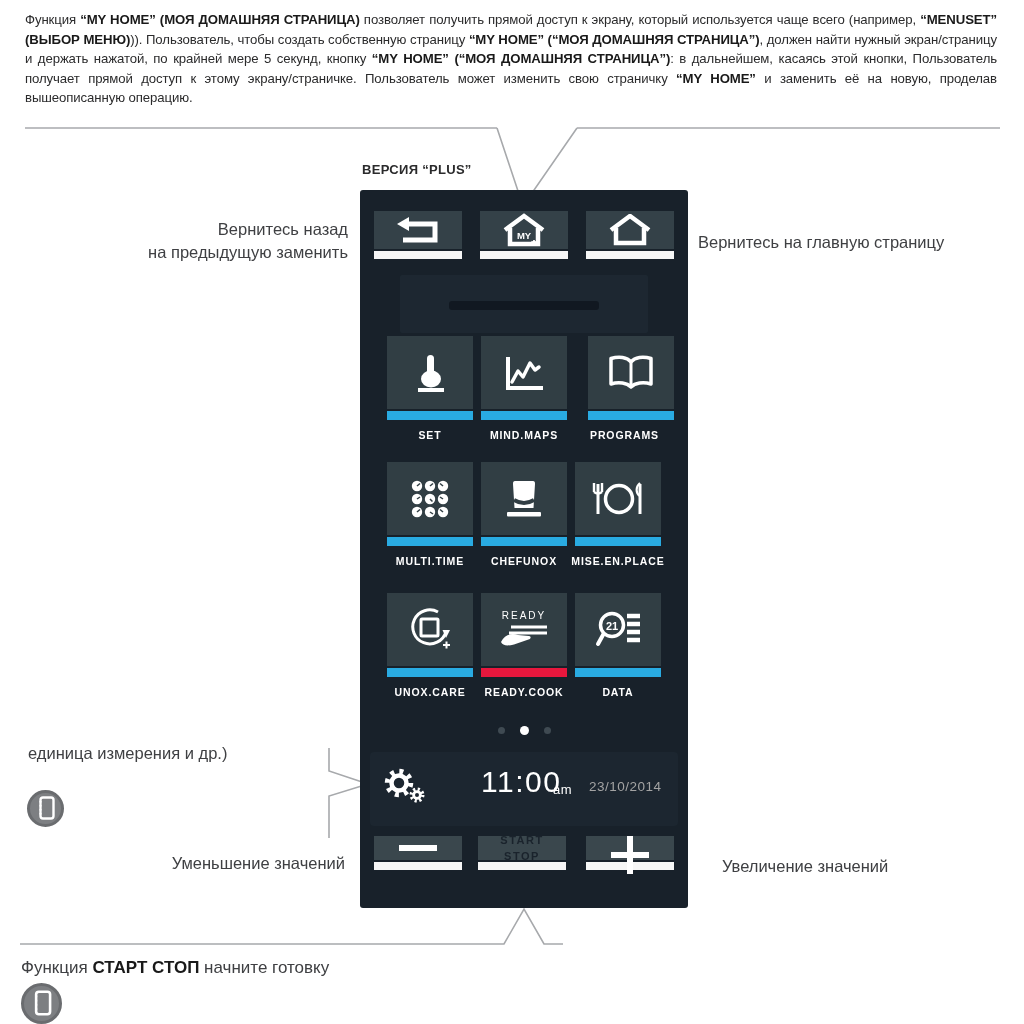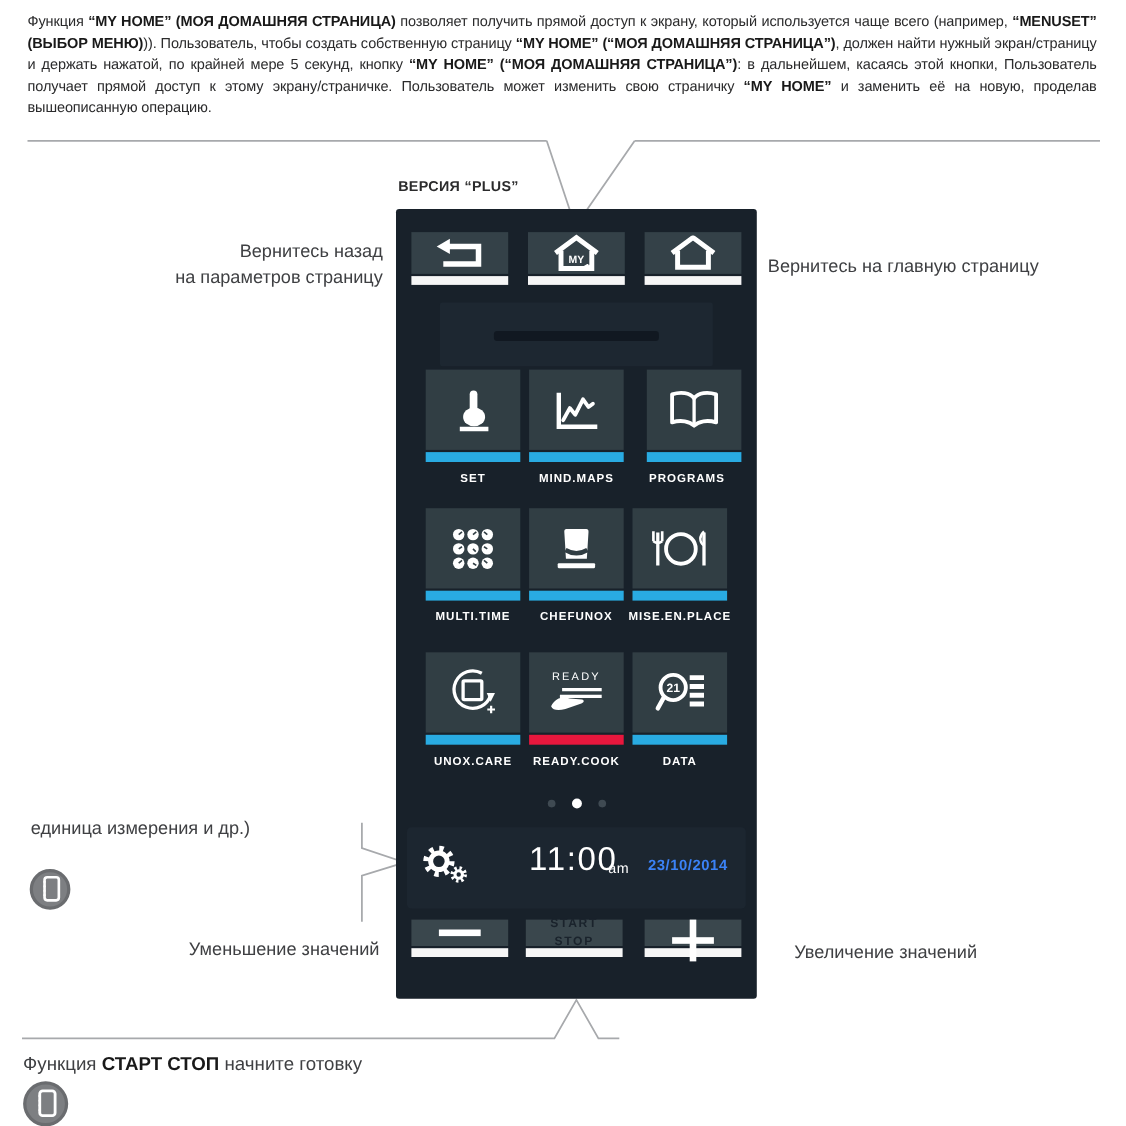--- a/index.html
+++ b/index.html
@@ -52,21 +52,21 @@
   #dots{position:absolute;left:0;top:536px;width:328px;display:flex;justify-content:center;
         align-items:center;gap:15px;}
   .dot{width:7px;height:7px;border-radius:50%;background:#3f4a52;}
   .dot.active{width:9px;height:9px;background:#ffffff;}
 
   #status-strip{position:absolute;left:10px;top:562px;width:308px;height:74px;
                 background:#1c2630;border-radius:4px;}
   #gear-btn{position:absolute;left:24px;top:578px;width:42px;height:36px;}
   #time{position:absolute;left:121px;top:575px;color:#fff;font-size:30px;letter-spacing:1.5px;}
   #meridiem{position:absolute;left:193px;top:592px;color:#fff;font-size:13px;font-weight:normal;letter-spacing:.5px;}
-  #date{position:absolute;left:229px;top:589px;color:#3b82f6;font-size:13.5px;font-weight:bold;letter-spacing:.5px;}
+  #date{position:absolute;left:229px;top:589px;color:#a3a3a3;font-size:13.5px;font-weight:normal;letter-spacing:.5px;}
 
   .ctrl-face{height:24px;background:#3a474d;display:flex;align-items:center;justify-content:center;
              flex-direction:column;}
   .minus-glyph{width:38px;height:6px;background:#fff;}
   .plus-glyph{position:relative;width:38px;height:38px;}
   .plus-glyph::before{content:"";position:absolute;left:0;top:16px;width:38px;height:6px;background:#fff;}
   .plus-glyph::after{content:"";position:absolute;left:16px;top:0;width:6px;height:38px;background:#fff;}
   .ss-label{color:#1a232c;font-size:11px;font-weight:bold;letter-spacing:1.5px;line-height:12px;}
   .ss-redbar{width:48px;height:6px;background:#e8173d;margin:2px auto;}
 
@@ -308,21 +308,21 @@
       <div class="ctrl-face">
         <div class="plus-glyph"></div>
       </div>
       <div class="btn-bar"></div>
     </div>
 
   </div>
 
   <div class="ann" id="ann-back">
     <div>Вернитесь назад</div>
-    <div>на параметров страницу</div>
+    <div>на предыдущую заменить</div>
   </div>
 
   <div class="ann" id="ann-home">Вернитесь на главную страницу</div>
 
   <div class="ann" id="ann-settings">
     <div>единица измерения и др.)</div>
   </div>
 
   <div class="ann" id="ann-decrease">Уменьшение значений</div>
   <div class="ann" id="ann-increase">Увеличение значений</div>

